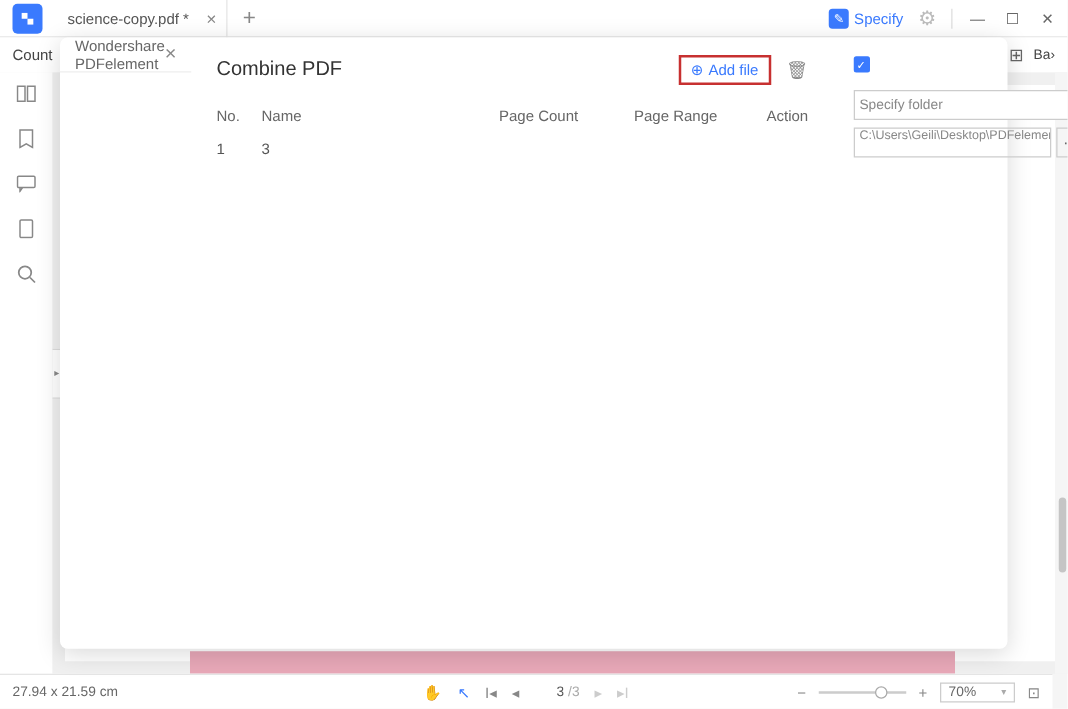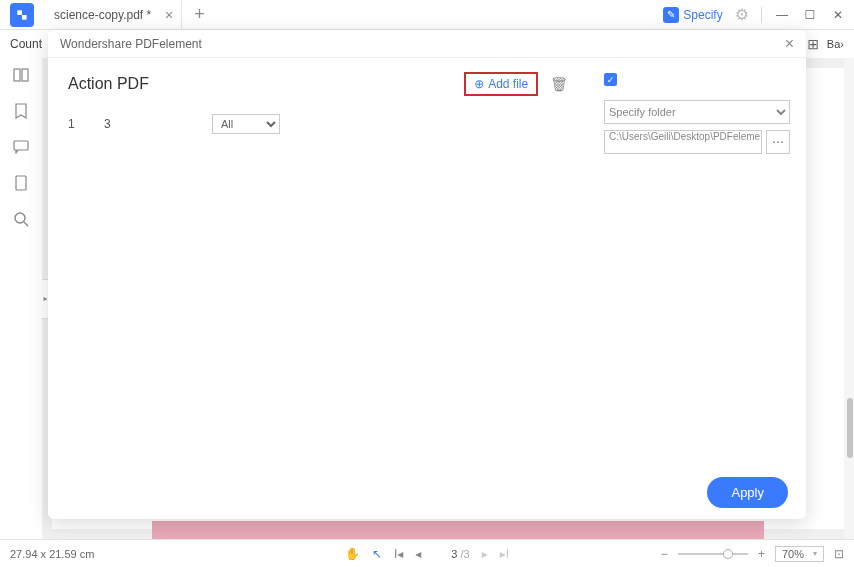--- a/index.html
+++ b/index.html
@@ -26,31 +26,31 @@
     .left-sidebar { width: 42px; background: #fff; display: flex; flex-direction: column; align-items: center; padding-top: 8px; gap: 18px; }
     .ls-icon { width: 18px; height: 18px; color: #888; display: flex; align-items: center; justify-content: center; }
     .doc-bg { flex: 1; background: #f0f0f0; position: relative; }
     .doc-content { position: absolute; inset: 10px; background: #fff; }
     .pink-bar { position: absolute; bottom: 0; left: 110px; right: 90px; height: 18px; background: #e8a8b8; }
     .expand-handle { position: absolute; left: 42px; top: 50%; transform: translateY(-50%); width: 8px; height: 40px; background: #fff; border: 1px solid #ddd; border-left: none; display: flex; align-items: center; justify-content: center; font-size: 8px; color: #888; }
     
     .right-scroll { position: absolute; right: 0; top: 58px; bottom: 28px; width: 10px; background: #f5f5f5; }
     .right-scroll-thumb { position: absolute; right: 1px; top: 340px; width: 6px; height: 60px; background: #c5c5c5; border-radius: 3px; }
     
-    .statusbar { position: absolute; bottom: 0; left: 0; right: 0; height: 28px; background: #fff; border-top: 1px solid #e5e5e5; display: flex; align-items: center; padding: 0 10px; font-size: 11px; color: #666; }
+    .statusbar { position: absolute; bottom: 0; left: 0; right: 12px; height: 28px; background: #fff; border-top: 1px solid #e5e5e5; display: flex; align-items: center; padding: 0 10px; font-size: 11px; color: #666; }
     .sb-center { position: absolute; left: 50%; transform: translateX(-50%); display: flex; align-items: center; gap: 12px; }
     .sb-right { margin-left: auto; display: flex; align-items: center; gap: 10px; }
     .sb-icon { color: #888; font-size: 12px; }
     .page-input { width: 24px; border: none; background: transparent; font-size: 11px; text-align: right; color: #555; }
     .zoom-slider { width: 70px; height: 2px; background: #ccc; position: relative; }
     .zoom-thumb { position: absolute; right: 15px; top: -4px; width: 10px; height: 10px; border-radius: 50%; background: #fff; border: 1px solid #aaa; }
-    .zoom-box { border: 1px solid #ccc; padding: 1px 6px; font-size: 11px; display: flex; align-items: center; gap: 9px; }
-    
-    
-    .modal { position: absolute; top: 30px; left: 48px; right: 48px; bottom: 48px; background: #fff; border-radius: 6px; box-shadow: 0 4px 20px rgba(0,0,0,0.15); display: flex; flex-direction: column; }
+    .zoom-box { border: 1px solid #ccc; padding: 1px 6px; font-size: 11px; display: flex; align-items: center; gap: 20px; }
+    
+    
+    .modal { position: absolute; top: 30px; left: 48px; right: 48px; bottom: 48px; background: #fff; border-radius: 6px; box-shadow: 0 4px 20px rgba(0,0,0,0.15); display: flex; flex-direction: row; }
     .modal-header { height: 28px; padding: 0 12px; display: flex; align-items: center; font-size: 12px; color: #666; border-bottom: 1px solid #eee; }
     .modal-close { margin-left: auto; color: #888; font-size: 16px; }
     .modal-body { flex: 1; display: flex; }
     
     .left-panel { flex: 1; padding: 14px 20px; display: flex; flex-direction: column; }
     .left-top { display: flex; align-items: center; margin-bottom: 12px; }
     .panel-title { font-size: 16px; font-weight: 500; color: #333; }
     .add-file-btn { margin-left: auto; display: flex; align-items: center; gap: 4px; padding: 3px 8px; border: 2px solid #c73030; font-size: 12px; color: #3a7afe; }
     .delete-icon { margin-left: 12px; color: #888; font-size: 14px; }
     .table-head { display: flex; font-size: 12px; color: #666; padding: 6px 0; }
@@ -186,35 +186,37 @@
 </div>
 
 <div class="modal">
   <div class="modal-header">
     <span>Wondershare PDFelement</span>
     <span class="modal-close">×</span>
   </div>
   <div class="modal-body">
     <div class="left-panel">
       <div class="left-top">
-        <span class="panel-title">Action PDF</span>
+        <span class="panel-title">Combine PDF</span>
         <div class="add-file-btn">
           <span style="color:#3a7afe;">⊕</span>
           <span>Add file</span>
         </div>
         <span class="delete-icon">🗑</span>
       </div>
+      <div class="table-head">
+        <span class="col-no">No.</span>
+        <span class="col-name">Name</span>
+        <span class="col-count">Page Count</span>
+        <span class="col-range">Page Range</span>
+        <span class="col-action">Action</span>
+      </div>
       <div class="table-row">
         <span class="col-no">1</span>
         <span class="col-count">3</span>
-        <span class="col-range">
-          <select class="range-select">
-            <option>All</option>
-          </select>
-        </span>
         <span class="col-action"></span>
       </div>
     </div>
     <div class="right-panel">
       <div class="check-row">
         <span class="checkbox">✓</span>
       </div>
       <select class="folder-select">
         <option>Specify folder</option>
       </select>

